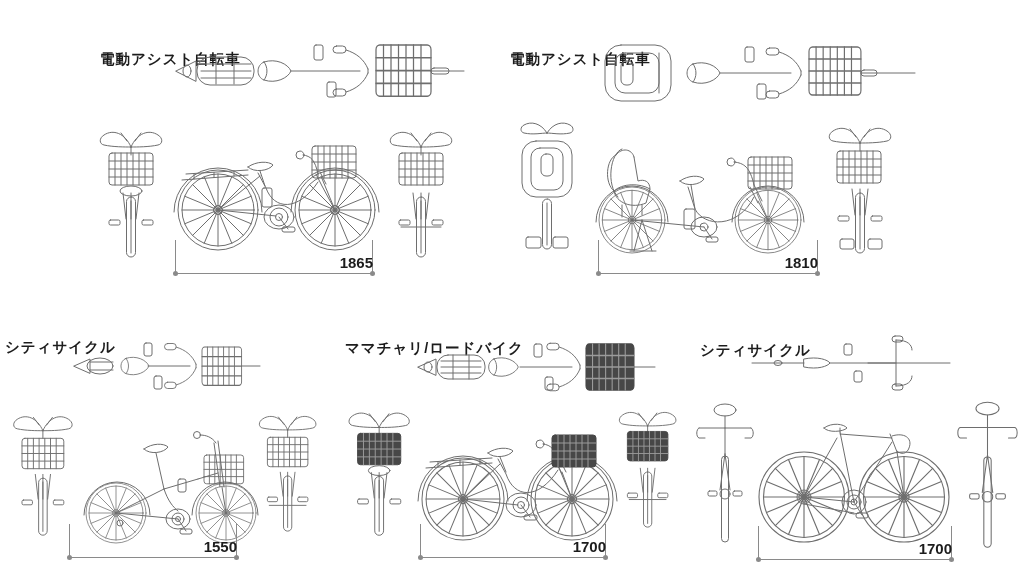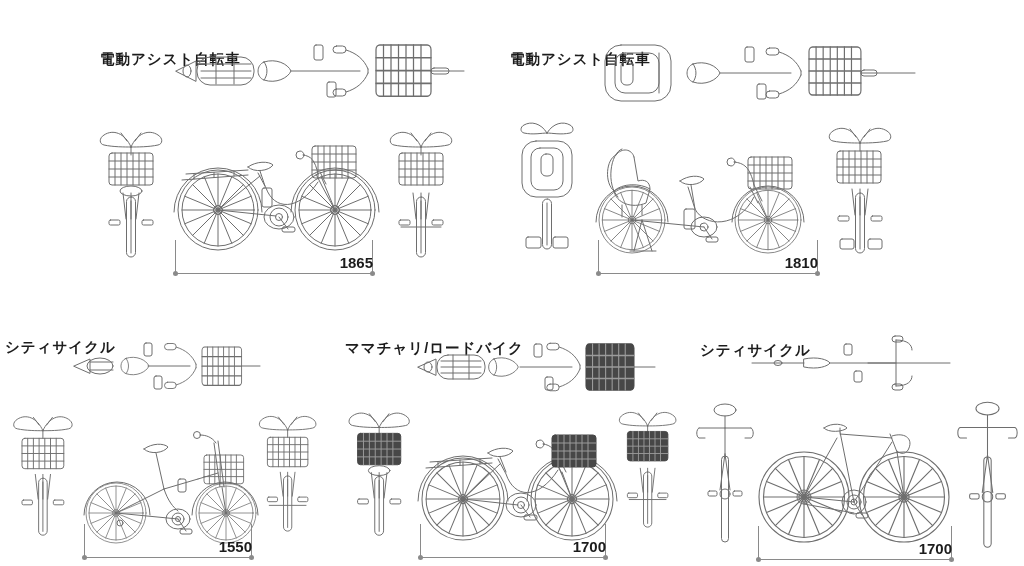--- a/index.html
+++ b/index.html
@@ -269,21 +269,21 @@
   </svg>
 
   <svg class="draw abs" style="left:255px;top:400px" width="72" height="152" viewBox="0 0 72 152">
     <g transform="translate(-6,6) scale(0.92)">
       <use href="#s-fvbase"></use>
       <use href="#s-basket" transform="translate(20,34)"></use>
       <path d="M22 108 H62"></path>
     </g>
   </svg>
 
-  <div class="dim" style="left:84px;top:514px;width:168px;">
+  <div class="dim" style="left:69px;top:514px;width:168px;">
     <div class="ext l"></div>
     <div class="ext r"></div>
     <div class="dim-value">1550</div>
     <div class="dim-line"></div>
   </div>
 
   <div class="abs group-title" style="left:345px;top:297px;">ママチャリ/ロードバイク</div>
 
   <svg class="draw abs" style="left:412px;top:332px" width="245" height="70" viewBox="0 0 245 70">
     <path d="M6 35 L24 27 V43 Z"></path>

